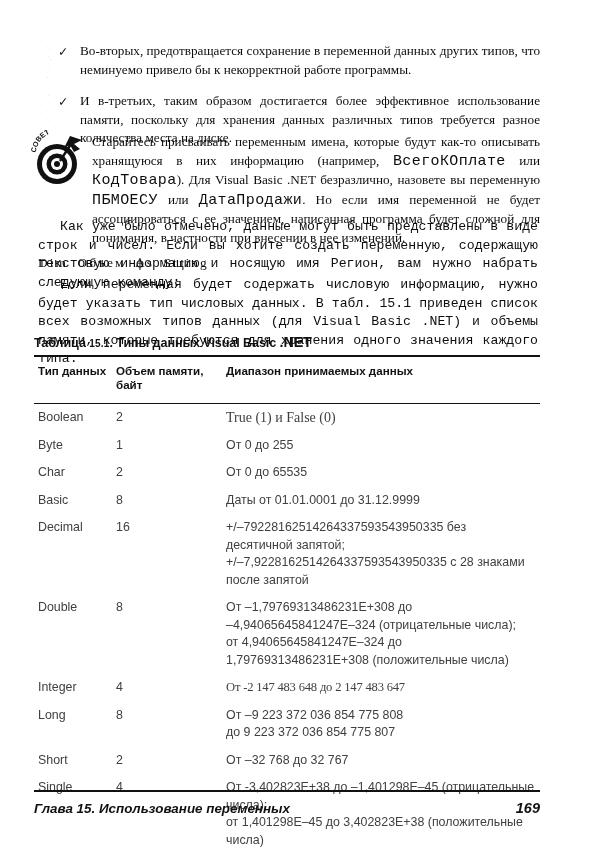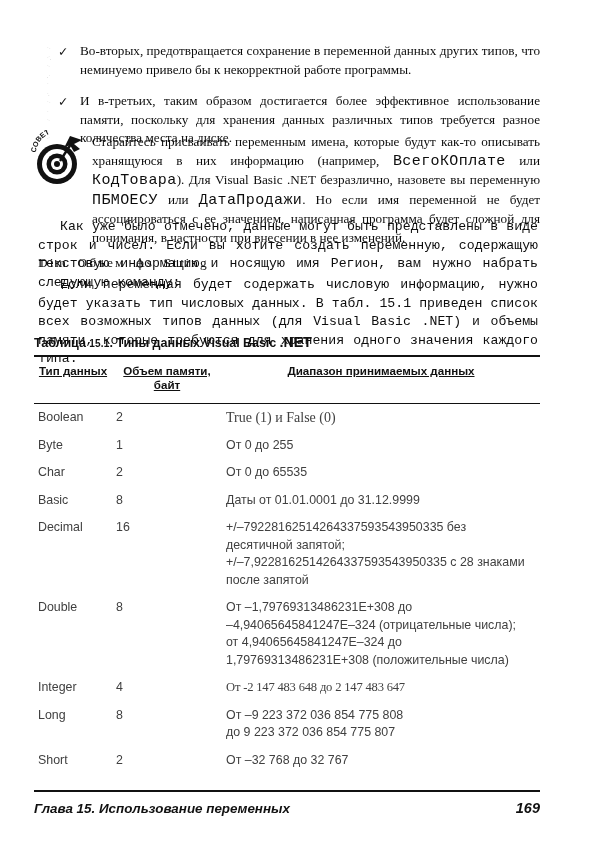--- a/index.html
+++ b/index.html
@@ -149,26 +149,25 @@
 
   table.dt {
     border-collapse: collapse;
     width: 506px;
     table-layout: fixed;
   }
   table.dt th {
     font-family: "Liberation Sans", sans-serif;
     font-weight: bold;
     font-size: 11.6px;
-    text-align: center;
+    text-align: left;
     vertical-align: top;
     padding: 7px 4px 11px 4px;
     line-height: 14px;
     color: #111;
-    text-decoration: underline;
   }
   table.dt td {
     vertical-align: top;
     padding: 5px 4px 5px 4px;
     font-size: 12.4px;
     line-height: 17.5px;
     color: #404040;
   }
   col.c-type  { width: 78px; }
   col.c-size  { width: 110px; }
@@ -381,20 +380,28 @@
         </tr>
 
         <tr>
           <td class="cell-type">Short</td>
           <td class="cell-size">2</td>
           <td class="cell-range">
             <span class="ln">От –32 768 до 32 767</span>
           </td>
         </tr>
 
+        <tr>
+          <td class="cell-type">Single</td>
+          <td class="cell-size">4</td>
+          <td class="cell-range">
+            <span class="ln">От -3,402823E+38 до –1,401298E–45 (отрицательные числа);</span>
+            <span class="ln">от 1,401298E–45 до 3,402823E+38 (положительные числа)</span>
+          </td>
+        </tr>
 
       </tbody>
     </table>
 
   </div>
 
   <div class="footer-rule"></div>
   <div class="footer">
     <span>Глава 15. Использование переменных</span>
     <span class="footer-page">169</span>

